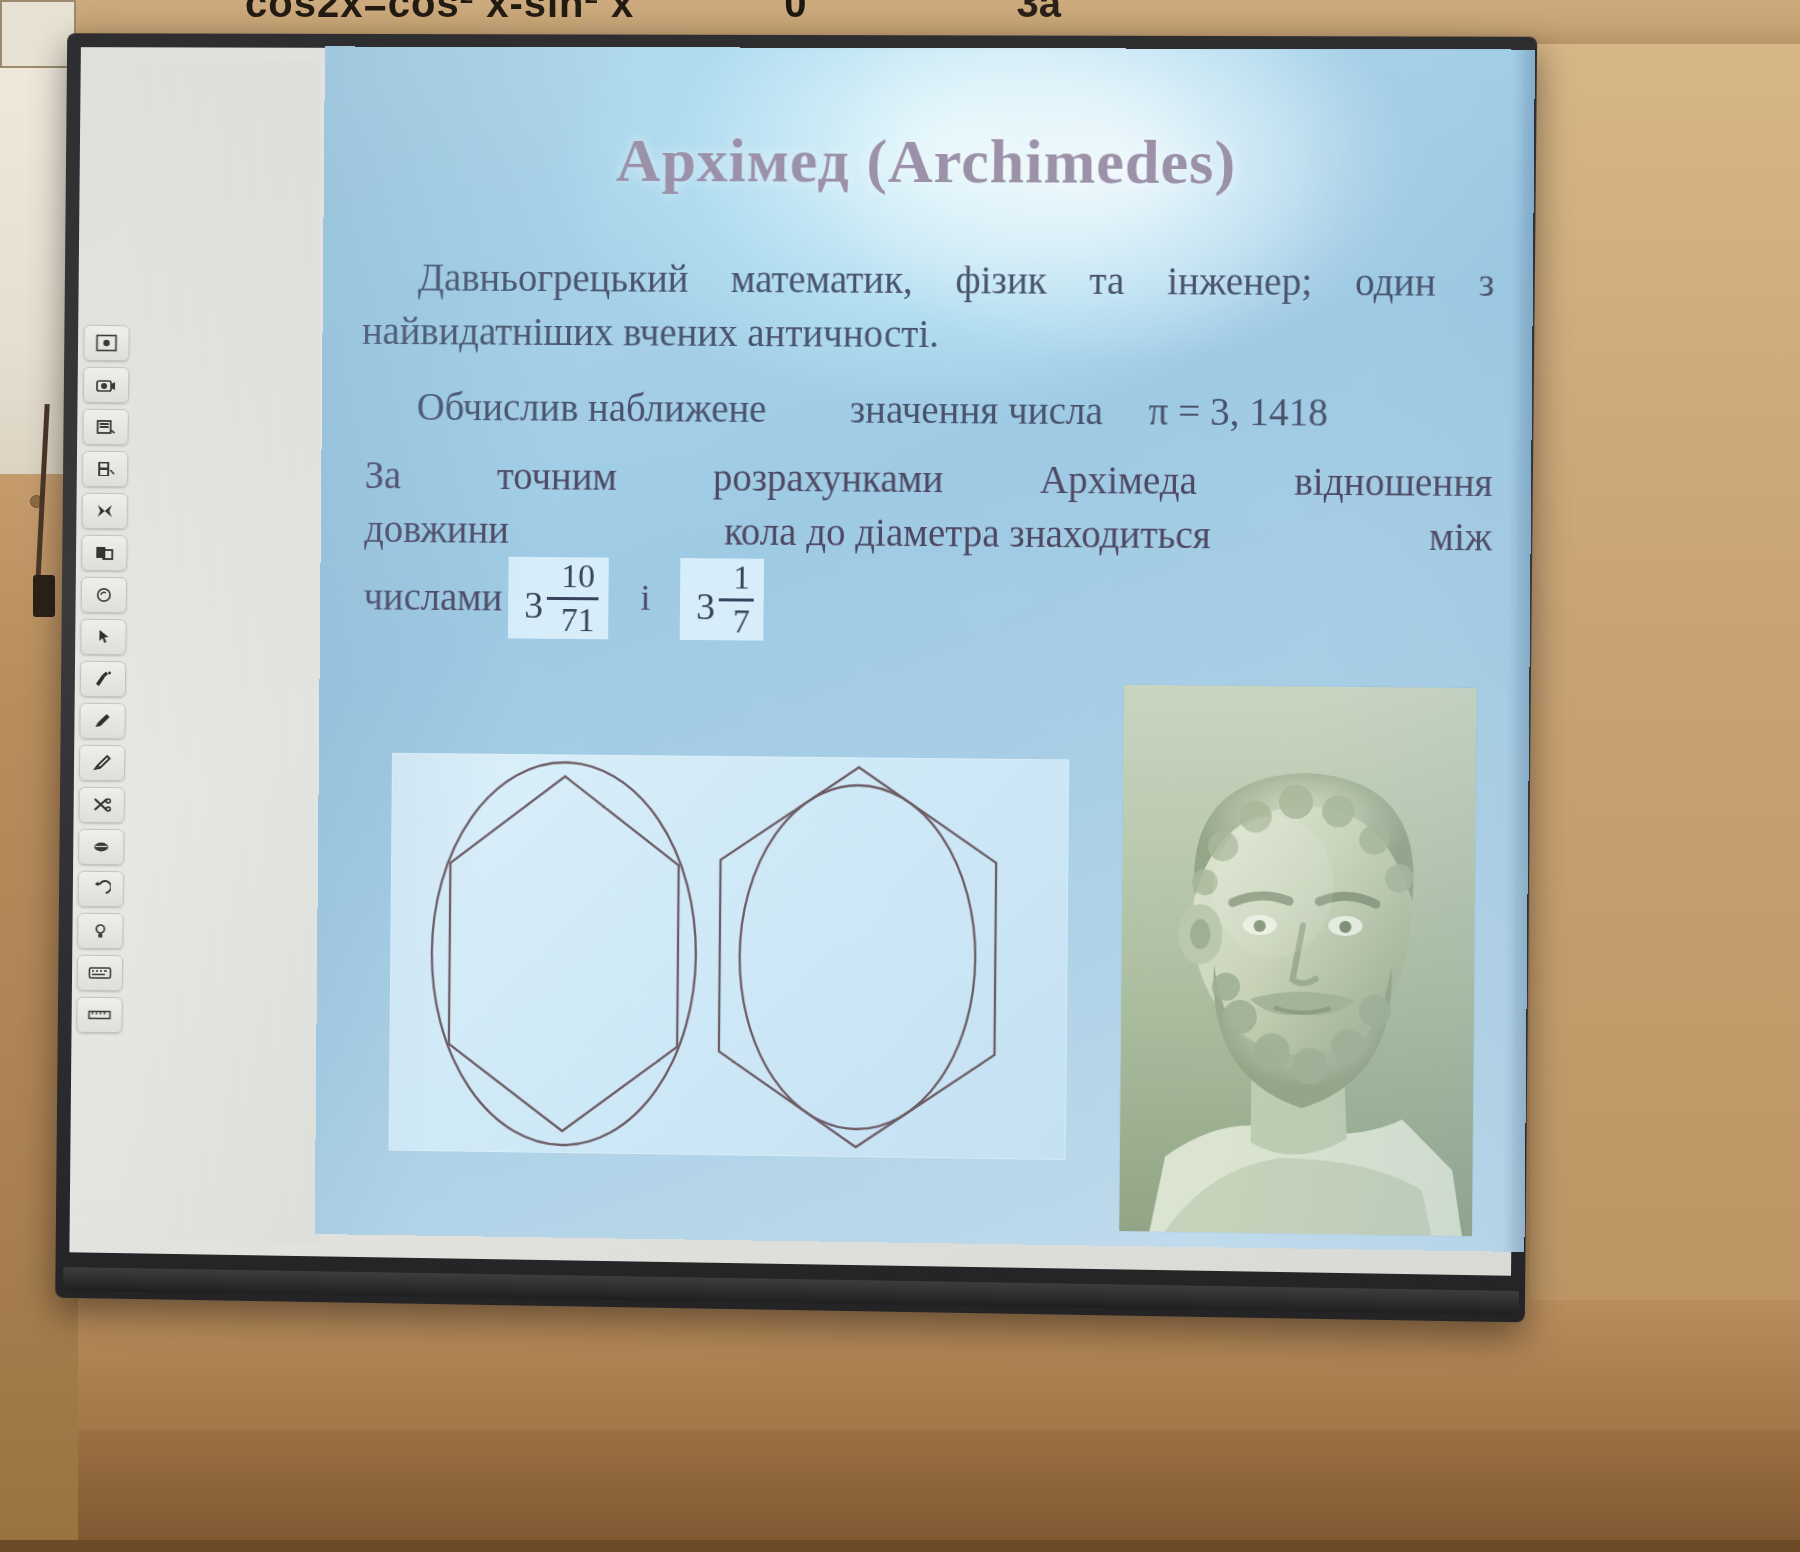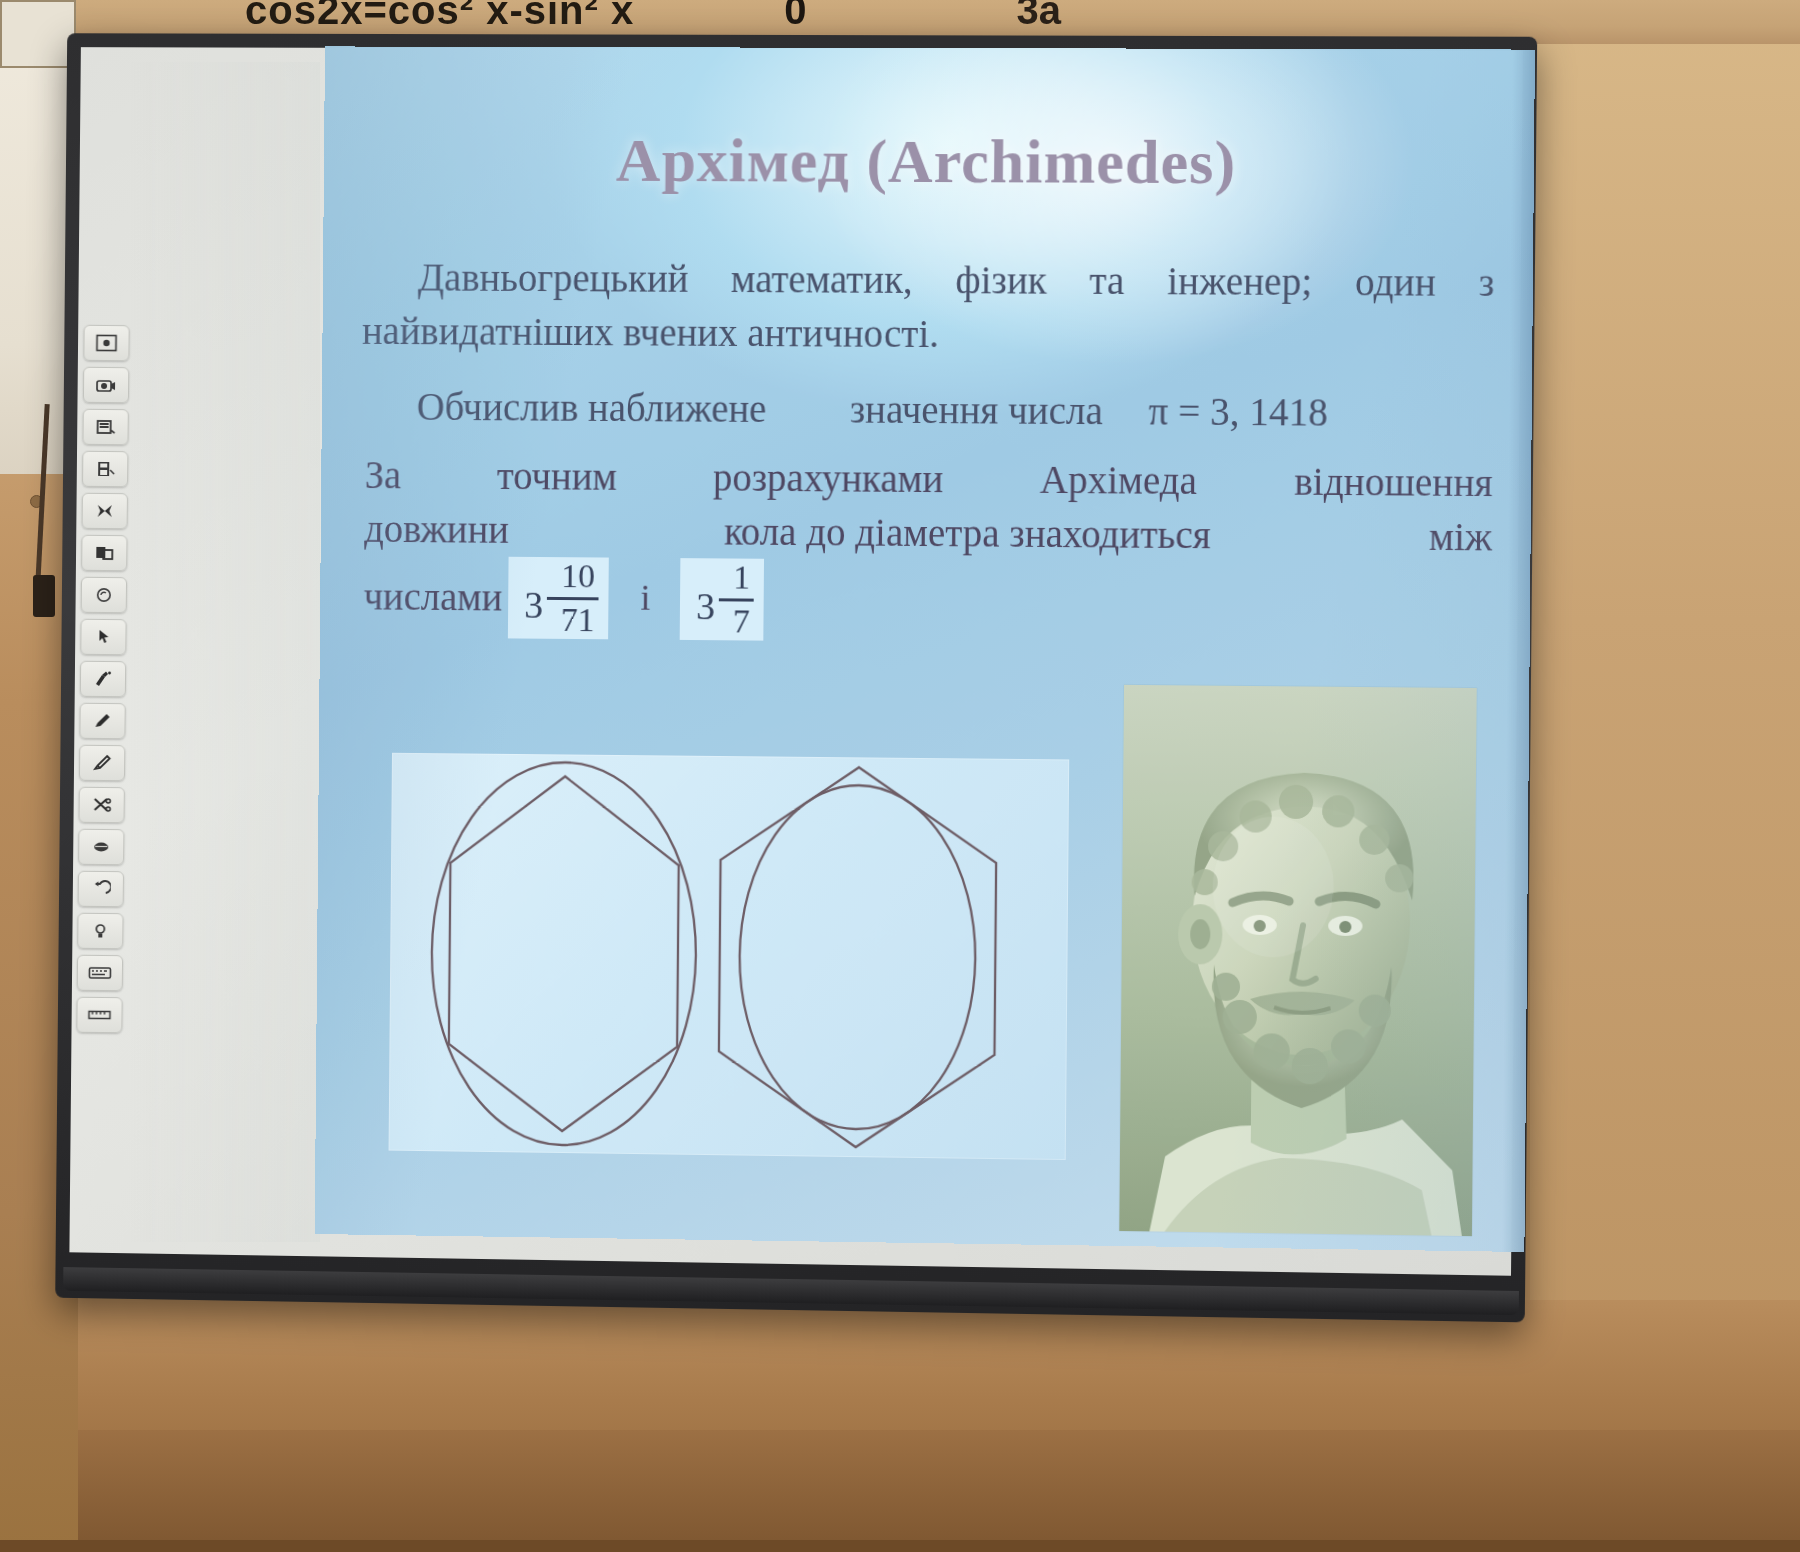--- a/index.html
+++ b/index.html
@@ -7,21 +7,21 @@
     width:1800px;height:1552px;overflow:hidden;
     font-family:"Liberation Serif", serif;
     background:#b98f5e;
   }
   #scene{position:relative;width:1800px;height:1552px;overflow:hidden;}
 
   
   .wall-upper{position:absolute;left:0;top:0;width:1800px;height:44px;
     background:linear-gradient(180deg,#cdab7e 0%,#c6a376 60%,#b9946a 100%);}
   .wall-chalk{position:absolute;left:0;top:0;width:1468px;height:30px;
-    display:flex;overflow:hidden;}
+    display:flex;align-items:center;overflow:hidden;}
   .chalk-text{font-family:"Liberation Sans", sans-serif;font-weight:bold;
     font-size:40px;color:#221b12;letter-spacing:1px;margin-left:245px;white-space:nowrap;
     transform:translateY(-12px);}
   .chalk-text2{font-family:"Liberation Sans", sans-serif;font-weight:bold;
     font-size:40px;color:#1c1610;margin-left:150px;transform:translateY(-12px);}
   .chalk-text3{font-family:"Liberation Sans", sans-serif;font-weight:bold;
     font-size:40px;color:#2a2017;margin-left:210px;transform:translateY(-12px);}
   .poster-left{position:absolute;left:0;top:0;width:72px;height:64px;
     background:#e8e2d4;border:2px solid #9b8a6d;}
   .wall-left{position:absolute;left:0;top:44px;width:74px;height:430px;

